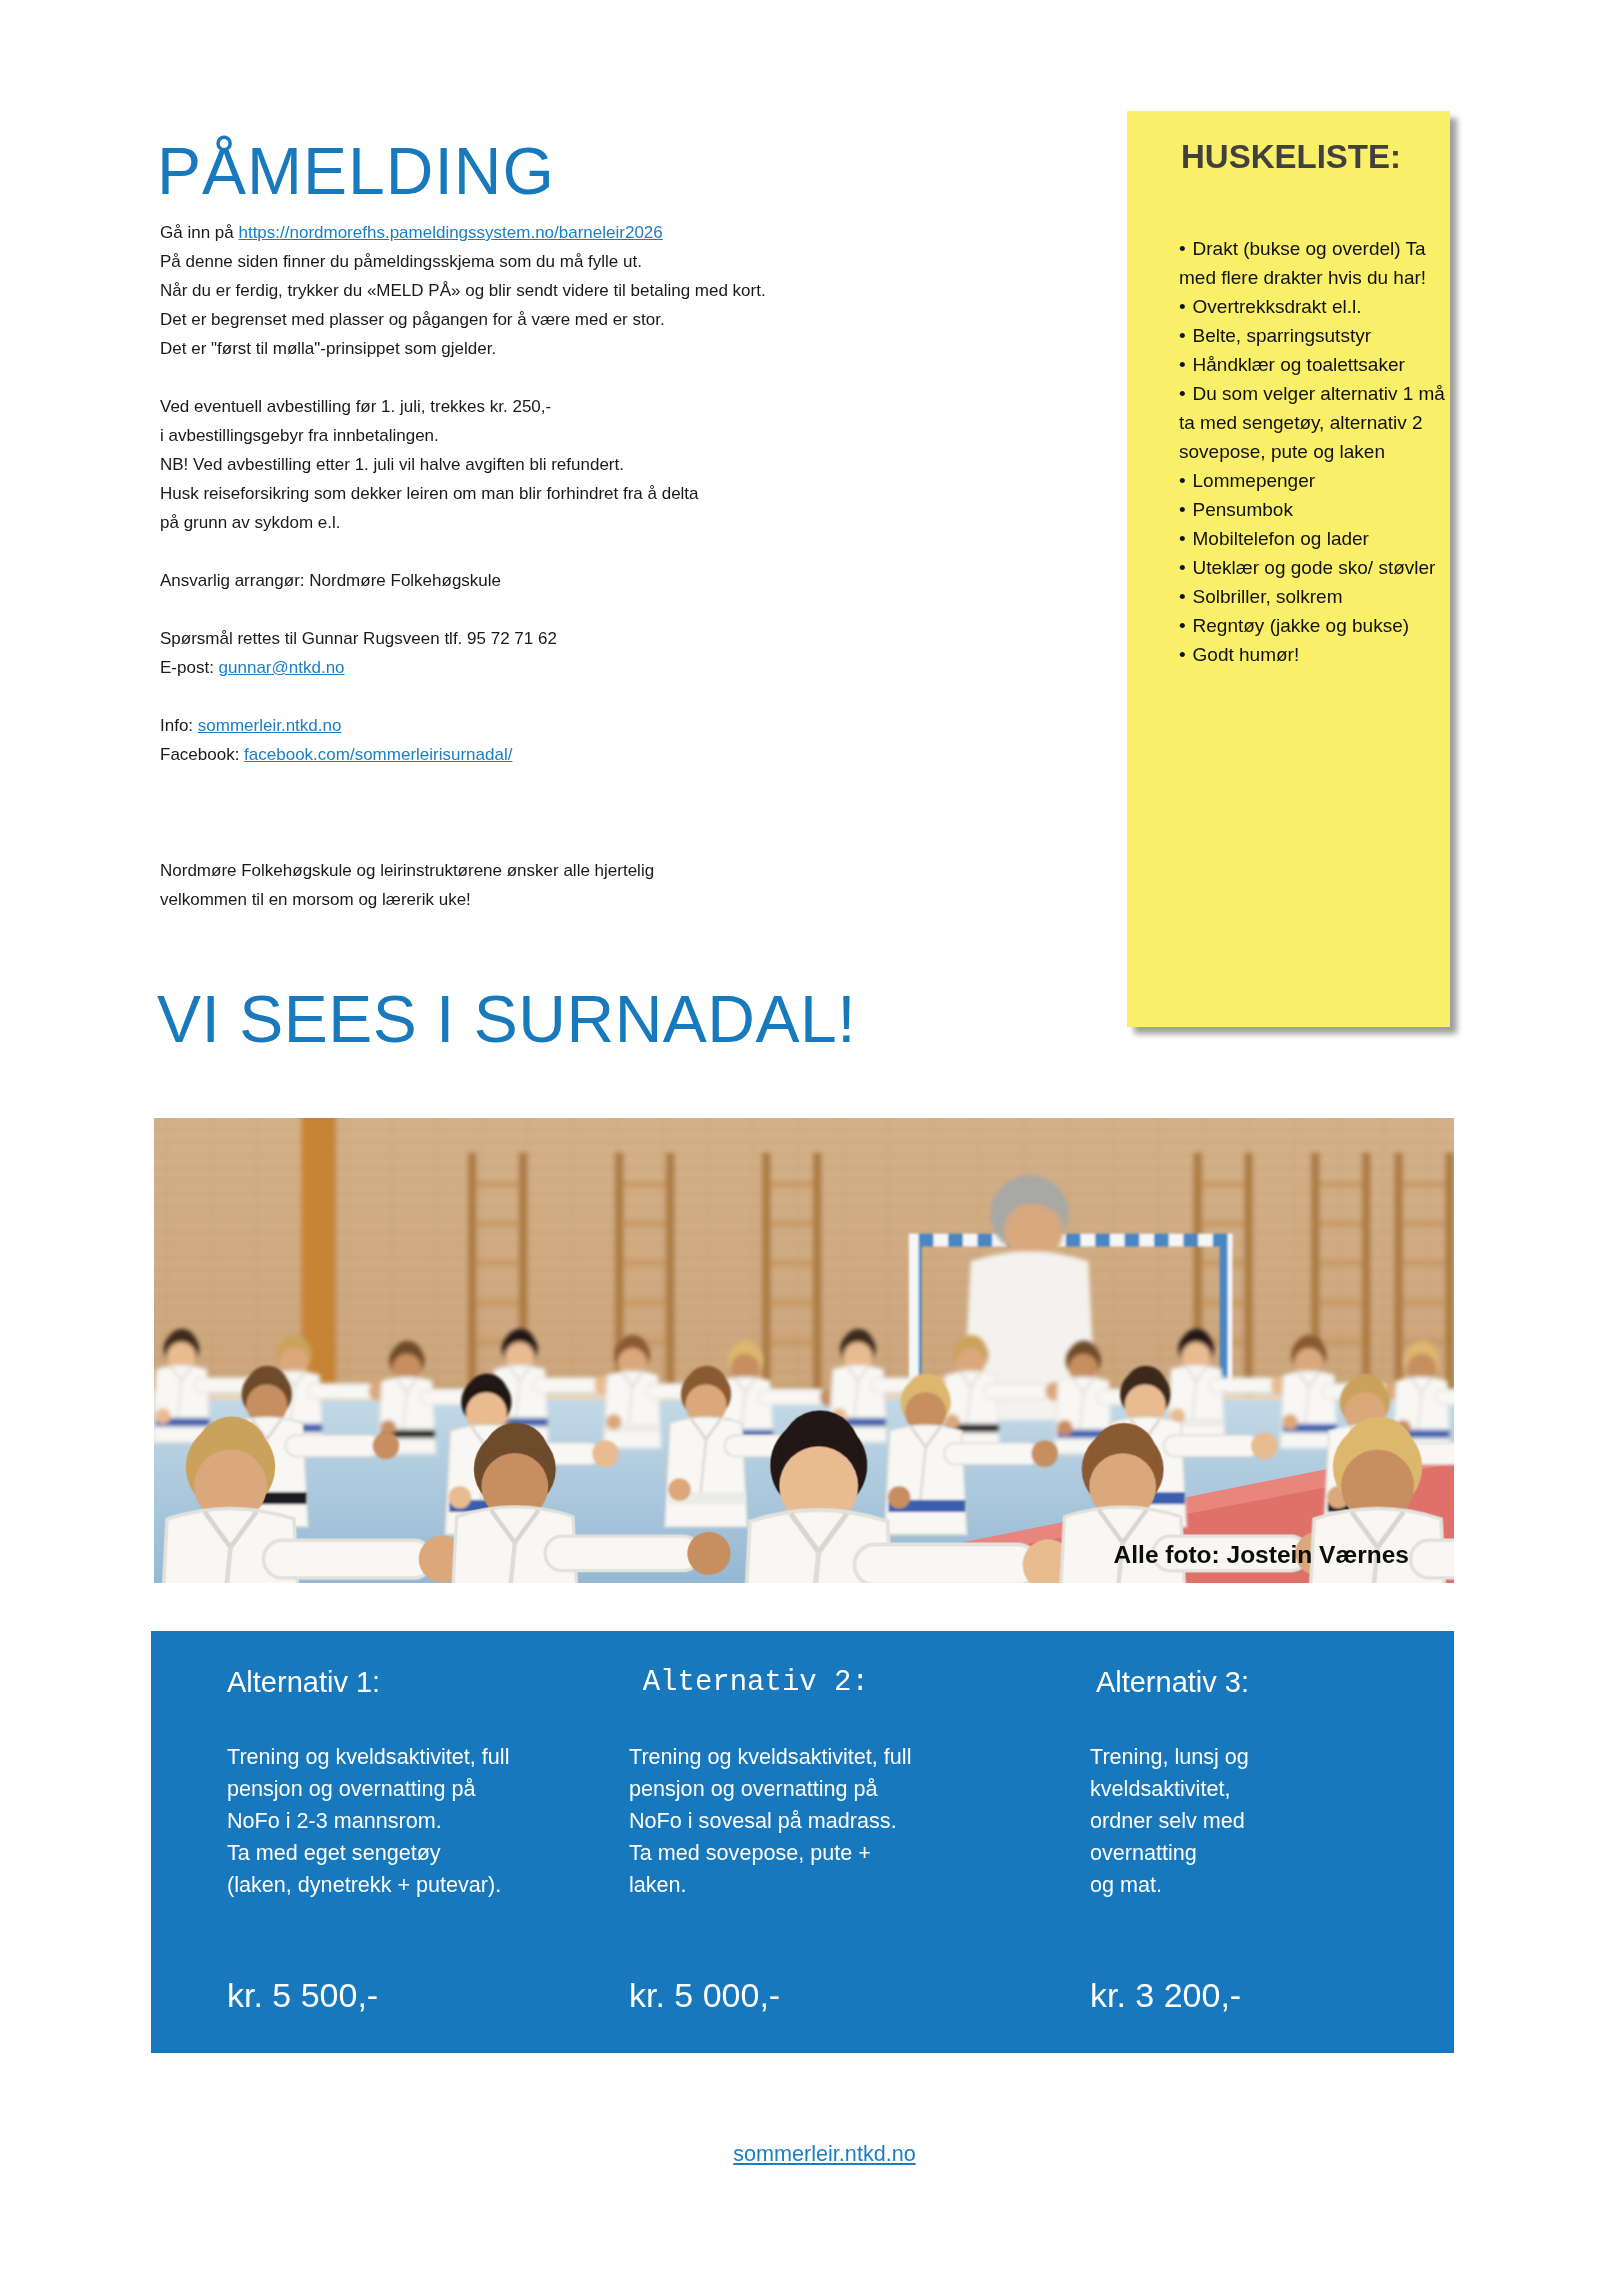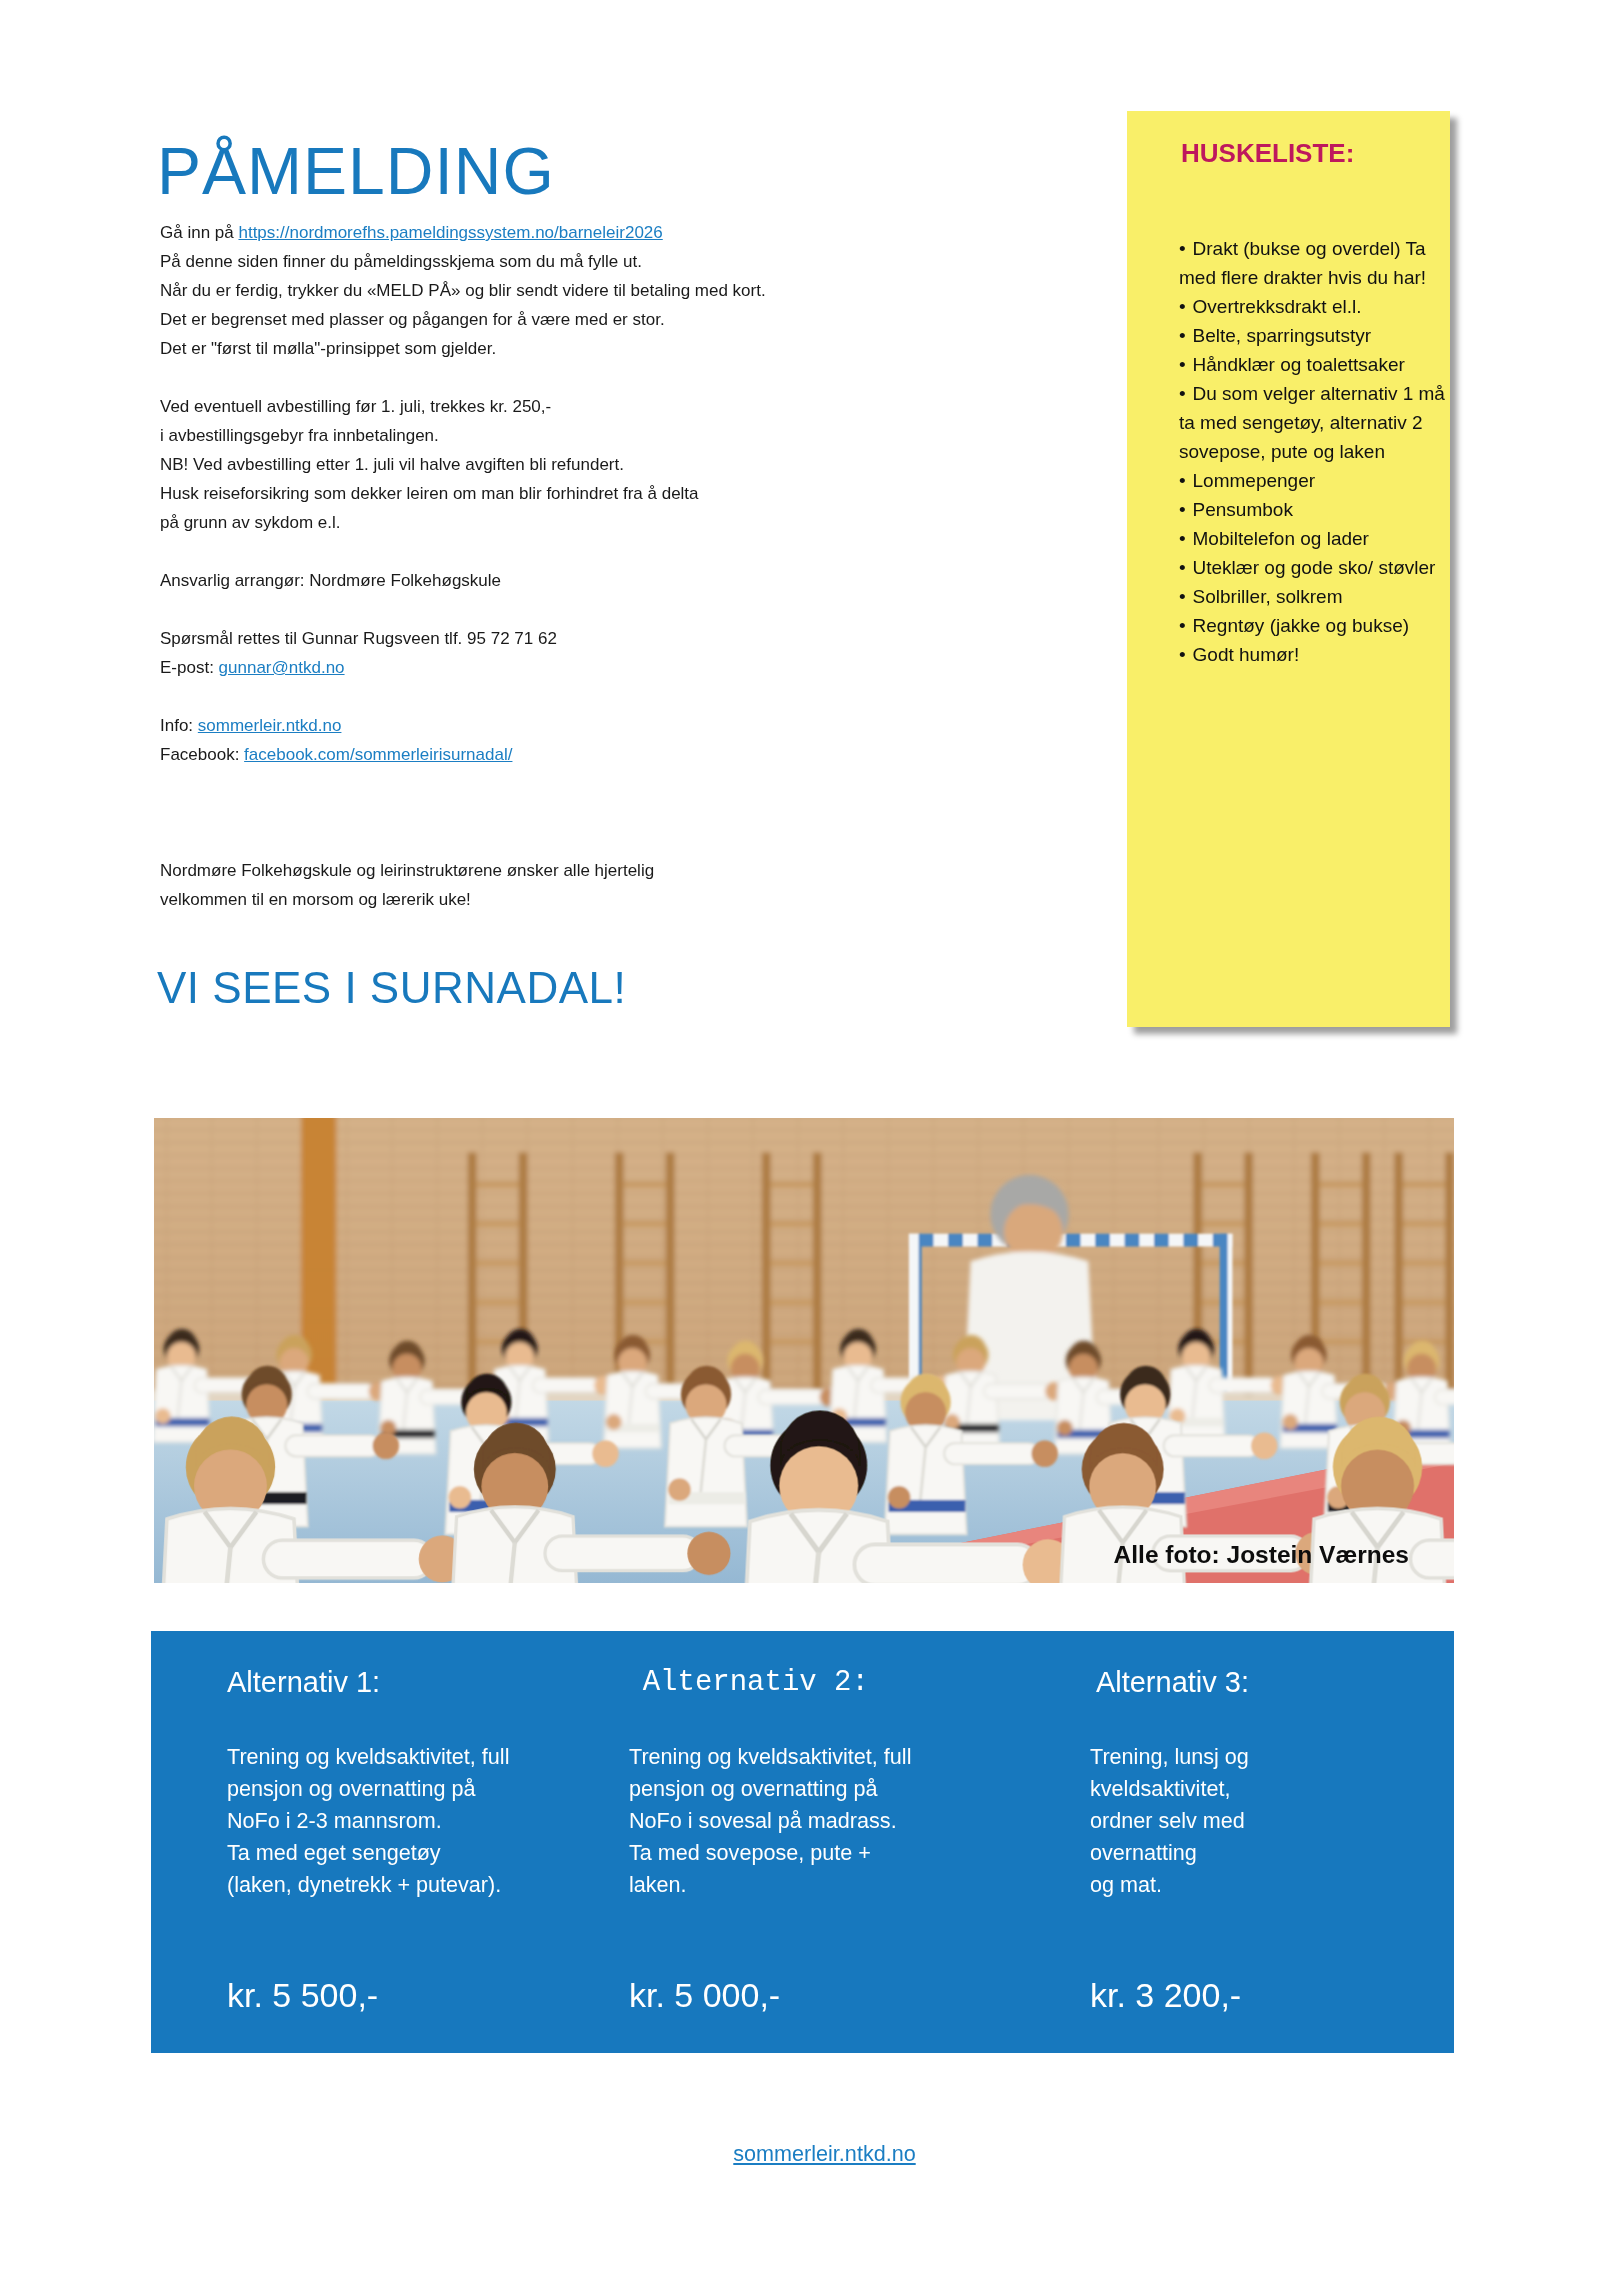--- a/index.html
+++ b/index.html
@@ -20,32 +20,32 @@
     font-size:66px; line-height:74px; font-weight:400;
     color:#1879bd; letter-spacing:1px;
   }
   .doc-text{position:absolute; left:160px; top:218px; width:980px; font-size:17px; line-height:29px;}
   .para{margin:0 0 29px 0;}
   .para.gap3{margin-bottom:87px;}
   .tline{white-space:nowrap;}
   a.link{color:#1b7ec3; text-decoration:underline; cursor:pointer;}
   .closing-heading{
     position:absolute; left:157px; top:926px;
-    font-size:44px; font-weight:400; color:#1879bd; letter-spacing:0.5px;
+    font-size:66px; font-weight:400; color:#1879bd; letter-spacing:0.5px;
     white-space:nowrap;
   }
   
   .huskeliste{
     position:absolute; left:1127px; top:111px; width:323px; height:916px;
     background:#f9ef69;
     box-shadow:6.9px 6.9px 5.9px rgba(0,0,0,0.38);
   }
   .hl-heading{
     position:absolute; left:54px; top:26.5px;
-    font-size:26px; font-weight:bold; color:#be185d;
+    font-size:33px; font-weight:bold; color:#404040;
   }
   .hl-list{
     position:absolute; left:52px; top:123px; width:272px;
     font-size:19px; line-height:29px; color:#111;
   }
   .hl-item{margin:0;}
   .hl-bullet{margin-right:6.9px;}
   
   .photo{
     position:absolute; left:154px; top:1118px; width:1300px; height:465px;

